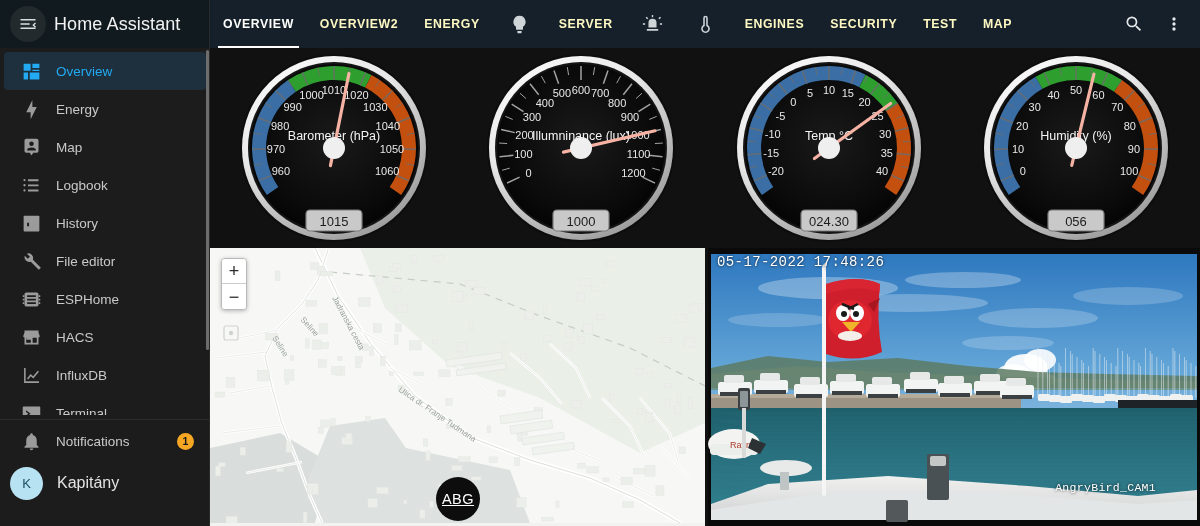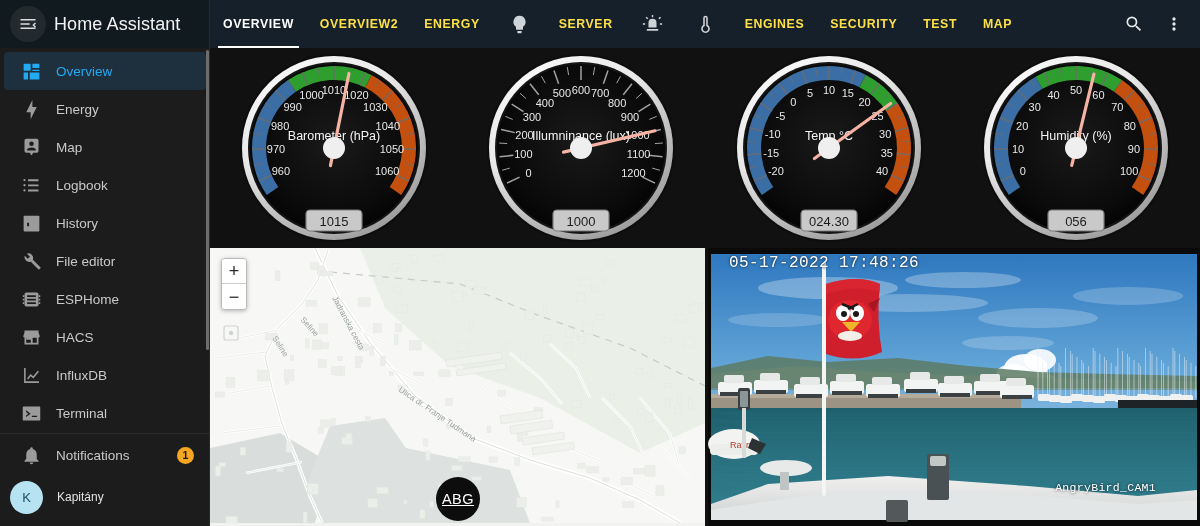--- a/index.html
+++ b/index.html
@@ -55,53 +55,53 @@
   .nav-item.active { background: #1e2f3d; }
   .nav-item.active .lbl { color: #22aaf2; }
   .nav-item.active .ico svg { fill: #22aaf2; }
   .nav-item .lbl { white-space: nowrap; }
   #scrollbar {
     position: absolute; right: 1px; top: 2px;
     width: 3px; height: 300px; border-radius: 2px;
     background: #6d6d6d;
   }
   #sidebar-divider { height: 1px; background: #2c2c2c; margin: 4px 0 2px; }
-  #sidebar-bottom { flex: 0 0 auto; padding-bottom: 6px; }
+  #sidebar-bottom { flex: 0 0 auto; padding-bottom: 20px; }
   .notif-badge {
     margin-left: auto; background: #f5a623; color: #1c1c1c;
     font-size: 10.5px; font-weight: bold;
     width: 17px; height: 17px; border-radius: 50%;
     display: flex; align-items: center; justify-content: center;
   }
   #avatar-row { height: 46px; display: flex; align-items: center; gap: 14px; padding: 0 12px 0 10px; cursor: pointer; }
   #avatar {
     width: 33px; height: 33px; border-radius: 50%;
     background: #b6e2f2; color: #1f4f63;
     display: flex; align-items: center; justify-content: center;
     font-size: 13px; flex: 0 0 33px;
   }
-  #avatar-name { font-size: 12px; color: #e3e3e3; }
+  #avatar-name { font-size: 16px; color: #e3e3e3; }
   #sidebar-edge {
     position: absolute; right: 0; top: 0; width: 1px; height: 100%;
     background: #2a2a2a;
   }
 
   
   #main { flex: 1 1 auto; height: 526px; display: flex; flex-direction: column; background: #111111; overflow: hidden; }
   #topbar {
     height: 48px; flex: 0 0 48px;
     background: #16202a;
     display: flex; align-items: stretch;
     overflow: hidden; position: relative;
   }
   #tabs { display: flex; align-items: stretch; flex: 1 1 auto; overflow: hidden; }
   .tab {
     display: flex; align-items: center; justify-content: center;
     padding: 0 13px; font-size: 12.3px; font-weight: bold;
-    letter-spacing: .6px; color: #fde047; cursor: pointer;
+    letter-spacing: .6px; color: #fef9c3; cursor: pointer;
     white-space: nowrap; position: relative; height: 48px;
   }
   .tab.icon-tab { padding: 0 16px; }
   .tab.icon-tab svg { width: 21px; height: 21px; fill: #cfd4d8; }
   .tab.selected { color: #ffffff; }
   .tab.selected::after {
     content: ""; position: absolute; bottom: 0; left: 8px; right: 8px;
     height: 2px; background: #ffffff;
   }
   #topbar-actions { display: flex; align-items: center; gap: 4px; padding-right: 8px; flex: 0 0 auto; }
@@ -149,22 +149,22 @@
     display: flex; align-items: center; justify-content: center;
     font-size: 14.5px; letter-spacing: .5px; z-index: 6;
     cursor: pointer;
     text-decoration: underline;
   }
   #cam-card { flex: 1 1 auto; position: relative; overflow: hidden; background: #0a0a0a; }
   #cam-canvas { position: absolute; inset: 0; }
   #cam-time {
     position: absolute; left: 9px; top: 6px;
     font-family: "Liberation Mono", monospace;
-    font-size: 16px; color: #ffffff; letter-spacing: .4px;
-    text-shadow: 0 0 3px rgba(0,0,0,.85); z-index: 4; margin-left: 12px;
+    font-size: 14px; color: #ffffff; letter-spacing: .4px;
+    text-shadow: 0 0 3px rgba(0,0,0,.85); z-index: 4;
   }
   #cam-name {
     position: absolute; right: 44px; bottom: 32px;
     font-family: "Liberation Mono", monospace;
     font-size: 11.5px; color: #ffffff; letter-spacing: .3px;
     text-shadow: 0 0 3px rgba(0,0,0,.85); z-index: 4; margin-top: 36px;
   }
 </style>
 </head>
 <body>

